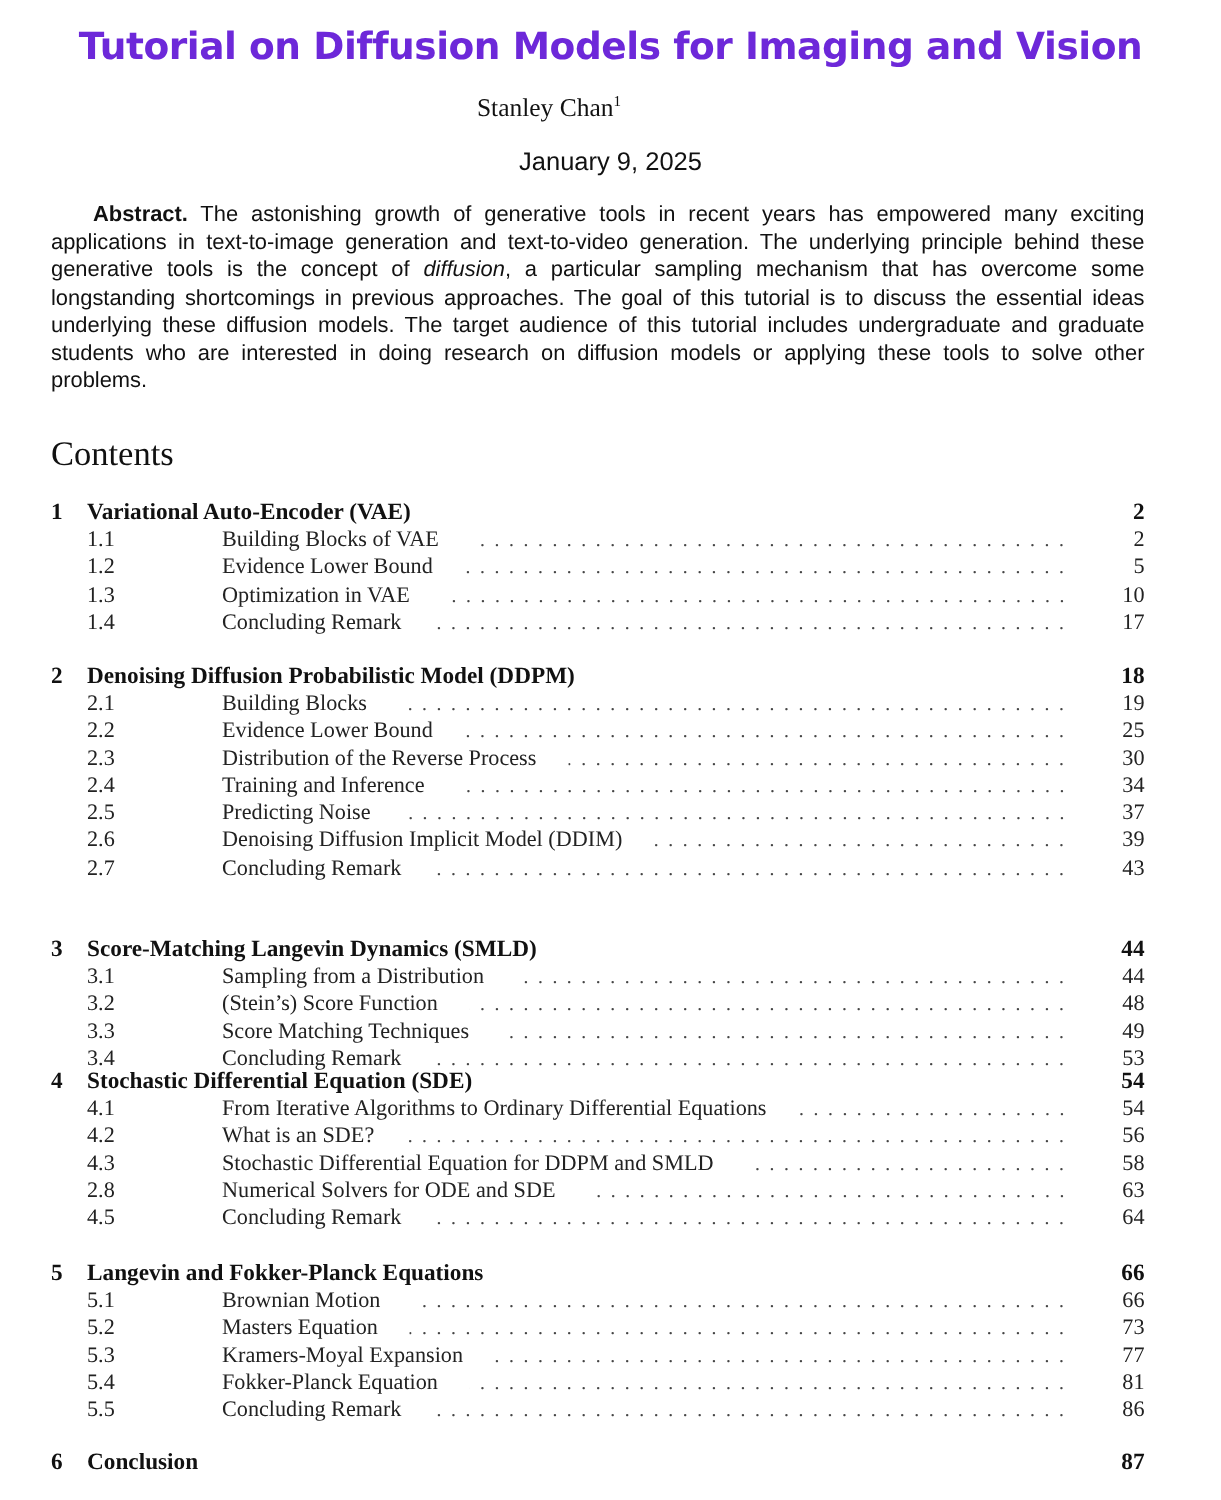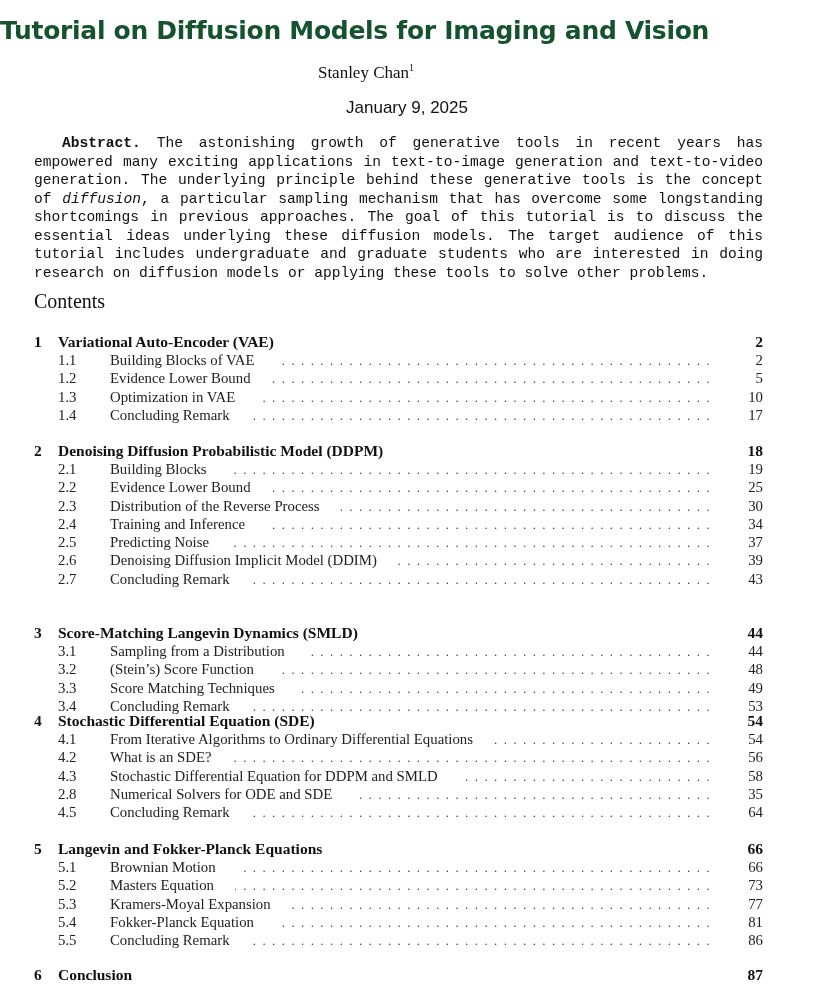--- a/index.html
+++ b/index.html
@@ -2,57 +2,57 @@
 <html><head>
 <meta charset="utf-8">
 <style>
   html, body { margin: 0; padding: 0; background: #ffffff; }
   body {
     width: 814px; height: 1000px; overflow: hidden; position: relative;
     font-family: "DejaVu Serif", "Liberation Serif", serif;
     color: #111;
   }
   .title {
-    position: absolute; top: 16px; left: 0; width: 814px; 
+    position: absolute; top: 16px; left: 0; width: 814px; text-align: center;
     font-family: "DejaVu Sans", "Liberation Sans", sans-serif;
-    font-weight: bold; font-size: 25px; letter-spacing: -0.3px; color: #14532d;
+    font-weight: bold; font-size: 25px; letter-spacing: -0.3px; color: #6d28d9;
   }
   .author {
     position: absolute; top: 62px; left: 0; width: 732px; text-align: center;
     font-family: "Liberation Serif", serif; font-size: 17px;
   }
   .author sup { font-size: 10px; }
   .date {
     position: absolute; top: 98px; left: 0; width: 814px; text-align: center;
     font-family: Liberation Sans, sans-serif; font-size: 17px;
   }
   .abstract {
     position: absolute; top: 134px; left: 34px; width: 729px;
-    font-family: Liberation Mono, monospace; font-size: 14.6px; line-height: 18.5px;
+    font-family: Liberation Sans, sans-serif; font-size: 14.6px; line-height: 18.5px;
     text-align: justify; text-indent: 28px;
   }
   .abstract b { font-weight: bold; }
   .contents-heading {
     position: absolute; top: 290px; left: 34px;
-    font-family: "Liberation Serif", serif; font-size: 20px;
+    font-family: "Liberation Serif", serif; font-size: 23px;
   }
   .toc { position: absolute; left: 34px; width: 729px; font-family: "Liberation Serif", serif; }
   .chap {
     display: flex; align-items: baseline; height: 19px;
     font-weight: bold; font-size: 15.5px;
   }
   .chap .num { width: 24px; }
   .chap .label { flex: 1; }
   .chap .page { text-align: right; width: 40px; }
   .sec {
     display: flex; align-items: baseline; height: 18.3px;
     font-size: 14.8px; color: #222; padding-left: 24px; gap: 17px;
   }
   .sec .num { width: 35px; }
-  .sec .label { white-space: nowrap; padding-right: 4px; }
+  .sec .label { white-space: nowrap; padding-right: 4px; margin-left: 38px; }
   .sec .leader {
     flex: 1; overflow: hidden; white-space: nowrap; color: #444;
     letter-spacing: 6.4px; font-size: 13px; text-align: right; direction: rtl;
   }
   .sec .page { width: 30px; text-align: right; }
 </style>
 </head>
 <body>
 
 <div class="title">Tutorial on Diffusion Models for Imaging and Vision</div>
@@ -201,21 +201,21 @@
       <div class="sec">
         <span class="num">4.3</span>
         <span class="label">Stochastic Differential Equation for DDPM and SMLD</span>
         <span class="leader">........................................................................................................................</span>
         <span class="page">58</span>
       </div>
       <div class="sec">
         <span class="num">2.8</span>
         <span class="label">Numerical Solvers for ODE and SDE</span>
         <span class="leader">........................................................................................................................</span>
-        <span class="page">35</span>
+        <span class="page">63</span>
       </div>
       <div class="sec">
         <span class="num">4.5</span>
         <span class="label">Concluding Remark</span>
         <span class="leader">........................................................................................................................</span>
         <span class="page">64</span>
       </div>
     </div>
     <div class="toc" style="top: 840px;">
       <div class="chap">

